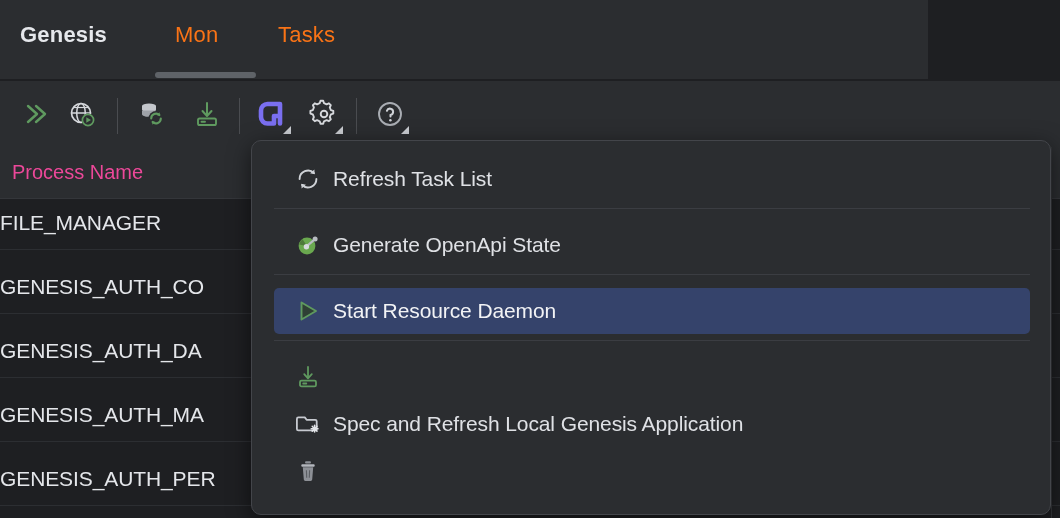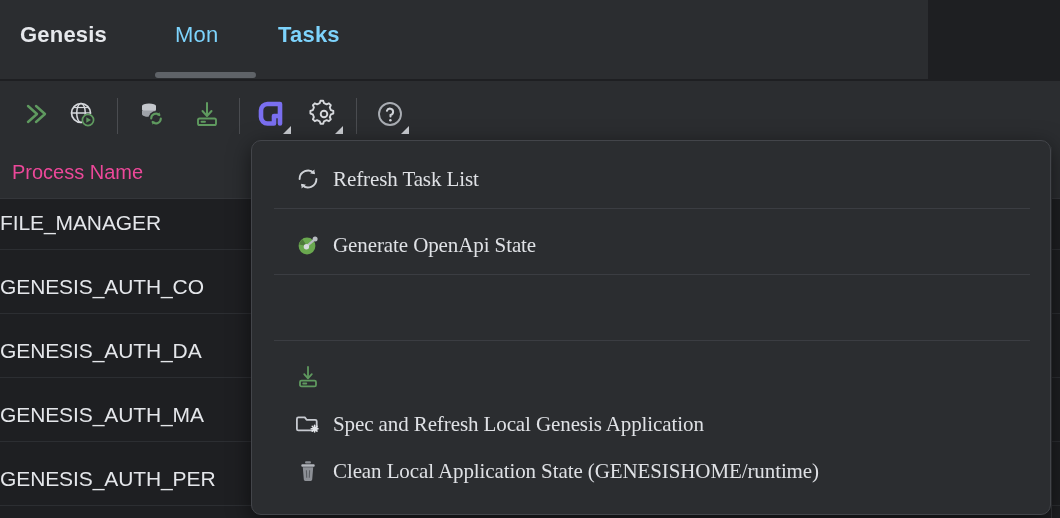--- a/index.html
+++ b/index.html
@@ -24,27 +24,27 @@
     height: 80px;
     background: #2b2d30;
     border-bottom: 1px solid #1e1f22;
     box-sizing: border-box;
   }
   .tab {
     position: absolute;
     top: 22px;
     font-size: 22px;
     letter-spacing: 0.2px;
-    color: #7dd3fc;
+    color: #f97316;
     white-space: nowrap;
     cursor: default;
   }
   .tab.first { left: 20px; font-weight: bold; color: #e6e8ec; }
   .tab.second { left: 175px; font-weight: normal; }
-  .tab.third  { left: 278px; font-weight: bold; text-align: center; }
+  .tab.third  { left: 278px; font-weight: normal; text-align: center; }
   .tab-underline {
     position: absolute;
     left: 155px;
     top: 72px;
     width: 101px;
     height: 6px;
     border-radius: 3px;
     background: #5f6368;
   }
 
@@ -145,21 +145,20 @@
     left: 251px;
     top: 140px;
     width: 800px;
     height: 375px;
     background: #2b2d30;
     border: 1px solid #43454a;
     border-radius: 10px;
     box-shadow: 0 6px 22px rgba(0,0,0,0.55);
     box-sizing: border-box;
     overflow: hidden;
-    font-family: Liberation Serif, serif;
   }
   .mi {
     position: absolute;
     left: 0;
     width: 798px;
     height: 50px;
     display: flex;
     align-items: center;
     box-sizing: border-box;
     cursor: default;
@@ -343,20 +342,29 @@
         <path d="M12 14 L4.2 12.4 A8.4 8.4 0 0 1 7.6 7.2 Z" fill="#4f7a3c"></path>
         <line x1="11.6" y1="14.4" x2="19.4" y2="7.6" stroke="#b8bcc2" stroke-width="2.1" stroke-linecap="round"></line>
         <circle cx="20.1" cy="6.9" r="2.5" fill="#b8bcc2"></circle>
         <circle cx="11.4" cy="14.7" r="2.7" fill="#d7dade"></circle>
       </svg>
     </span>
     <span class="mi-label">Generate OpenApi State</span>
   </div>
   <div class="mi-sep" style="top:133px"></div>
 
+  <div class="mi sel" style="top:145px">
+    <span class="mi-hl" style="top:2px"></span>
+    <span class="mi-icon">
+      <svg width="26" height="26" viewBox="0 0 26 26">
+        <path d="M6.5 4.5 L21 13 L6.5 21.5 Z" fill="#2f4035" stroke="#5f9a5f" stroke-width="1.9" stroke-linejoin="round"></path>
+      </svg>
+    </span>
+    <span class="mi-label">Start Resource Daemon</span>
+  </div>
   <div class="mi-sep" style="top:199px"></div>
 
   <div class="mi" style="top:211px">
     <span class="mi-icon">
       <svg width="26" height="26" viewBox="0 0 26 26">
         <line x1="13" y1="3" x2="13" y2="13.5" stroke="#5f9a5f" stroke-width="1.8" stroke-linecap="round"></line>
         <path d="M9.2 10.2 L13 14.3 L16.8 10.2" fill="none" stroke="#5f9a5f" stroke-width="1.8" stroke-linecap="round" stroke-linejoin="round"></path>
         <rect x="5" y="16.6" width="16" height="5.8" rx="1.5" fill="none" stroke="#5f9a5f" stroke-width="1.8"></rect>
         <line x1="8.2" y1="19.5" x2="11.3" y2="19.5" stroke="#5f9a5f" stroke-width="1.8" stroke-linecap="round"></line>
       </svg>
@@ -381,16 +389,15 @@
   <div class="mi" style="top:305px">
     <span class="mi-icon">
       <svg width="26" height="26" viewBox="0 0 26 26">
         <rect x="10.1" y="3.2" width="5.8" height="2.4" rx="0.8" fill="#8d9096"></rect>
         <rect x="6.3" y="6.2" width="13.4" height="2.5" rx="1" fill="#b4b7bd"></rect>
         <path d="M7.8 9.2 h10.4 l-1 12.3 a1.5 1.5 0 0 1 -1.5 1.4 h-5.4 a1.5 1.5 0 0 1 -1.5 -1.4 Z" fill="#8d9096"></path>
         <line x1="11.4" y1="12.3" x2="11.7" y2="19.8" stroke="#5b5e63" stroke-width="1.1"></line>
         <line x1="14.6" y1="12.3" x2="14.3" y2="19.8" stroke="#5b5e63" stroke-width="1.1"></line>
       </svg>
     </span>
-    <span class="mi-label">Clean Local Application State (GENESISHOME/runtime)</span>
   </div>
 
 </div>
 
 </body></html>

